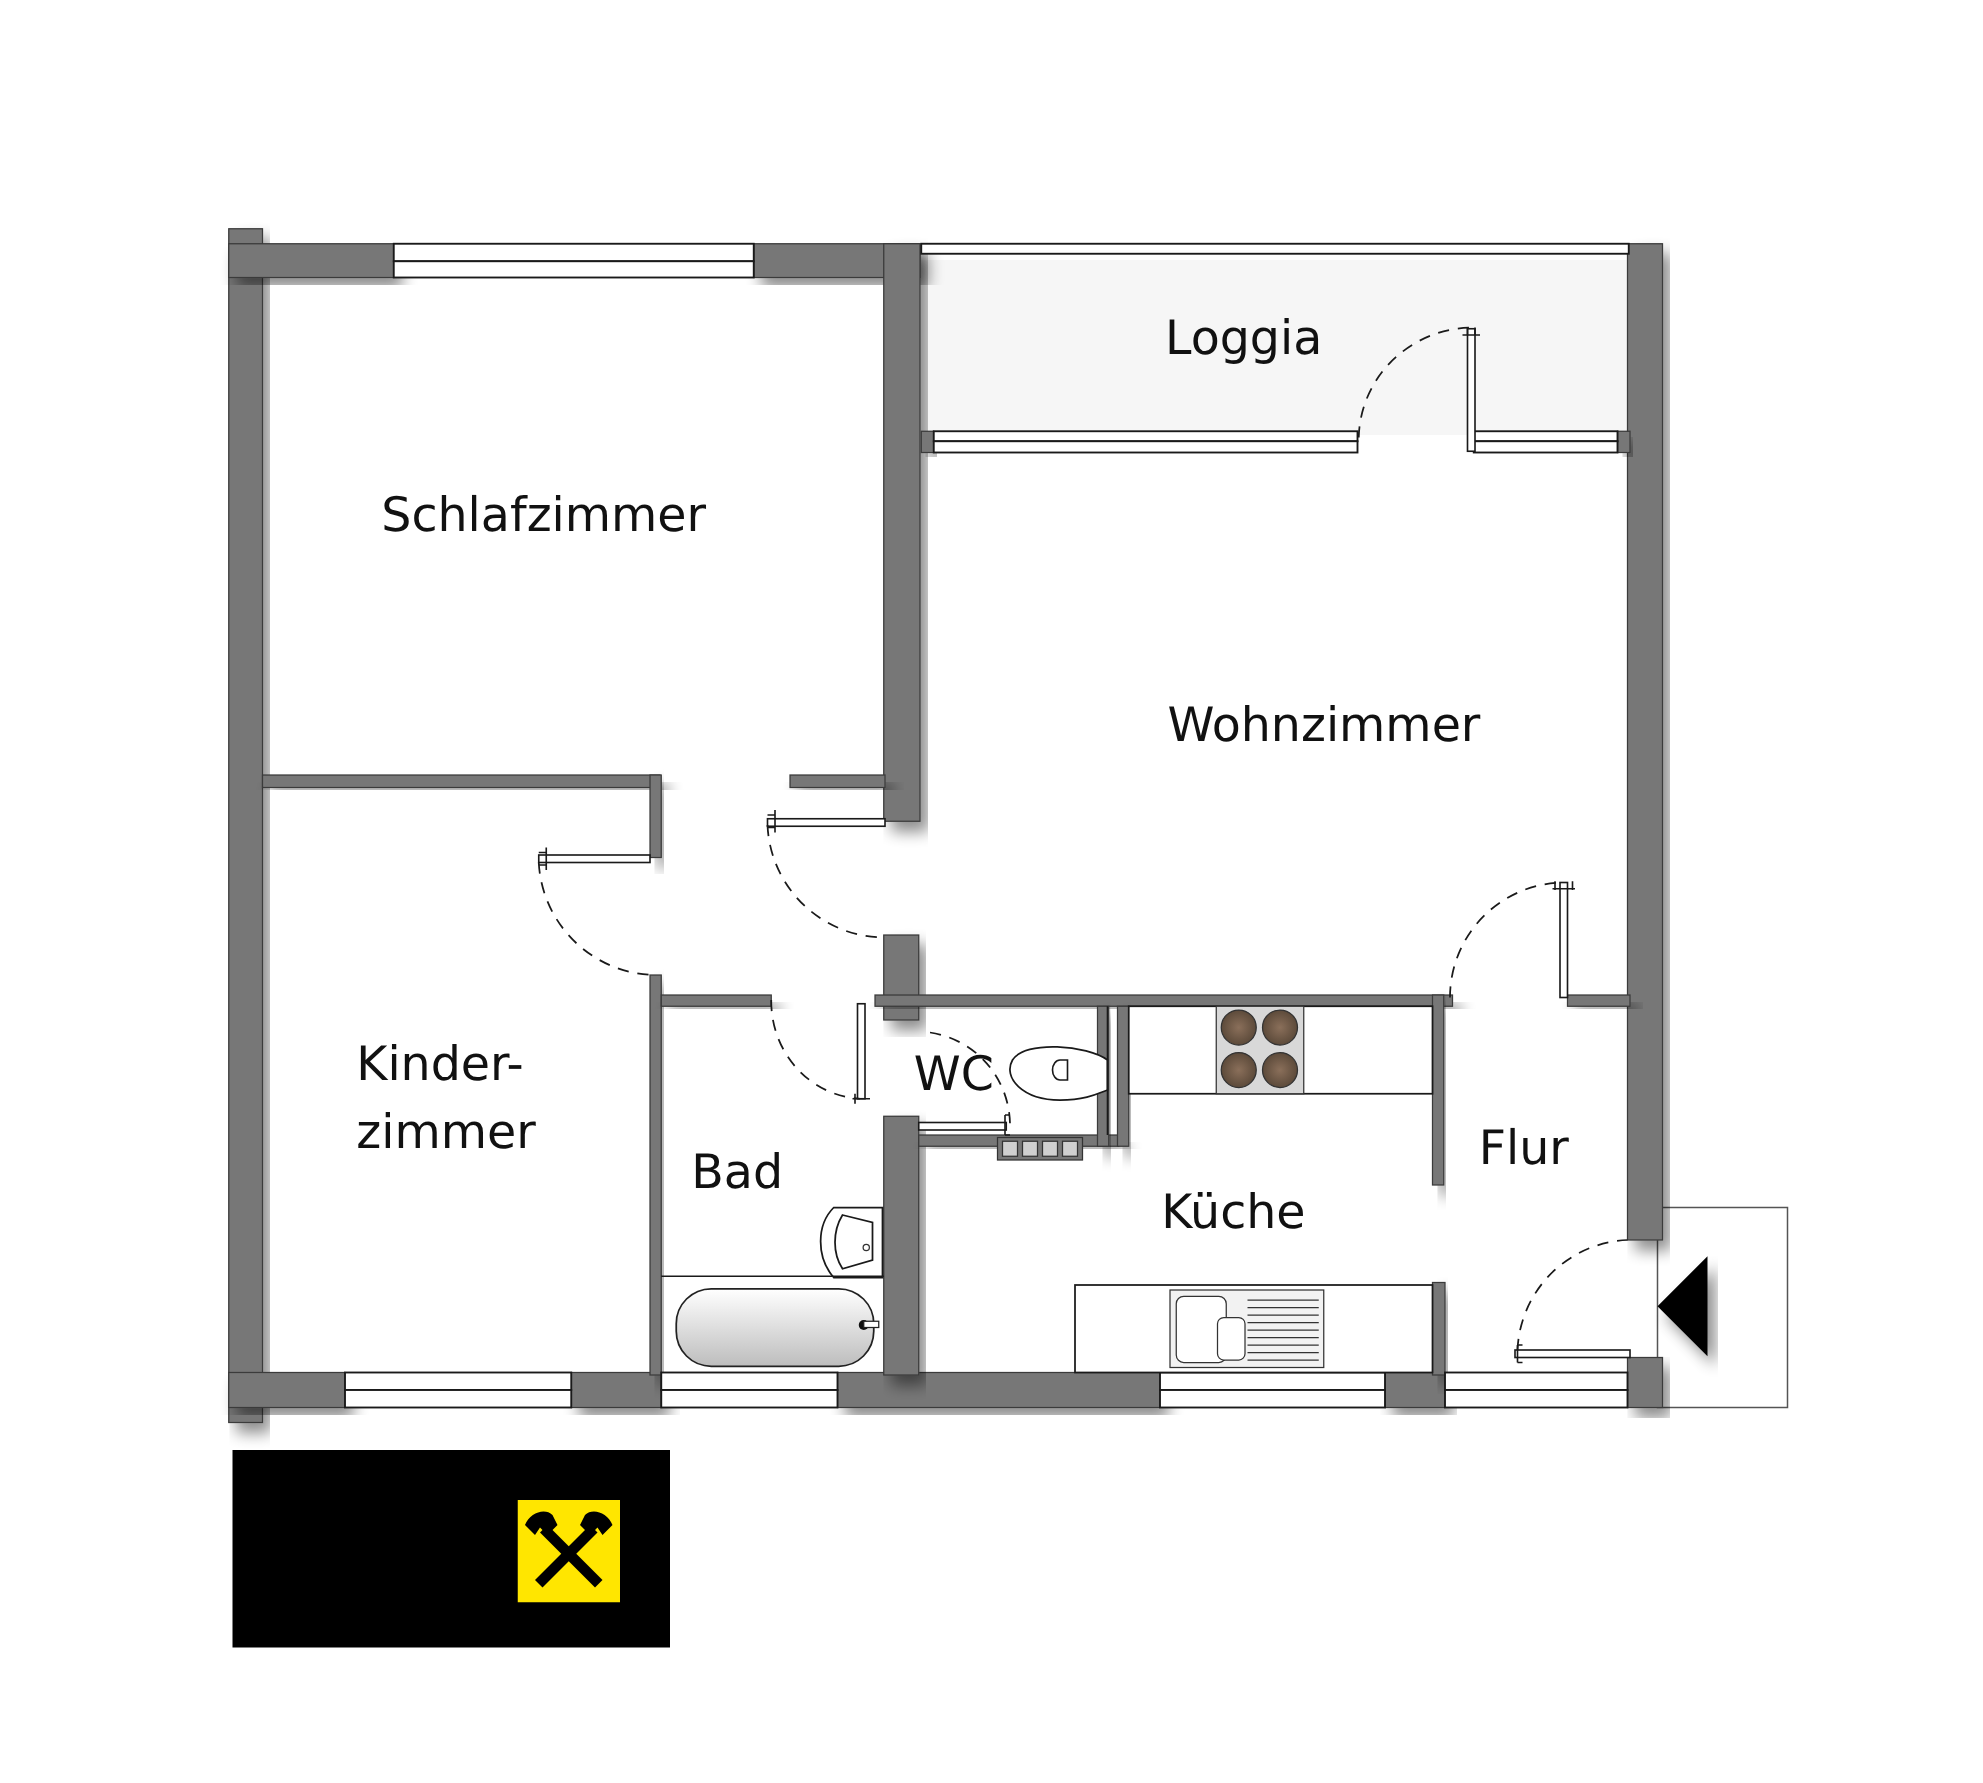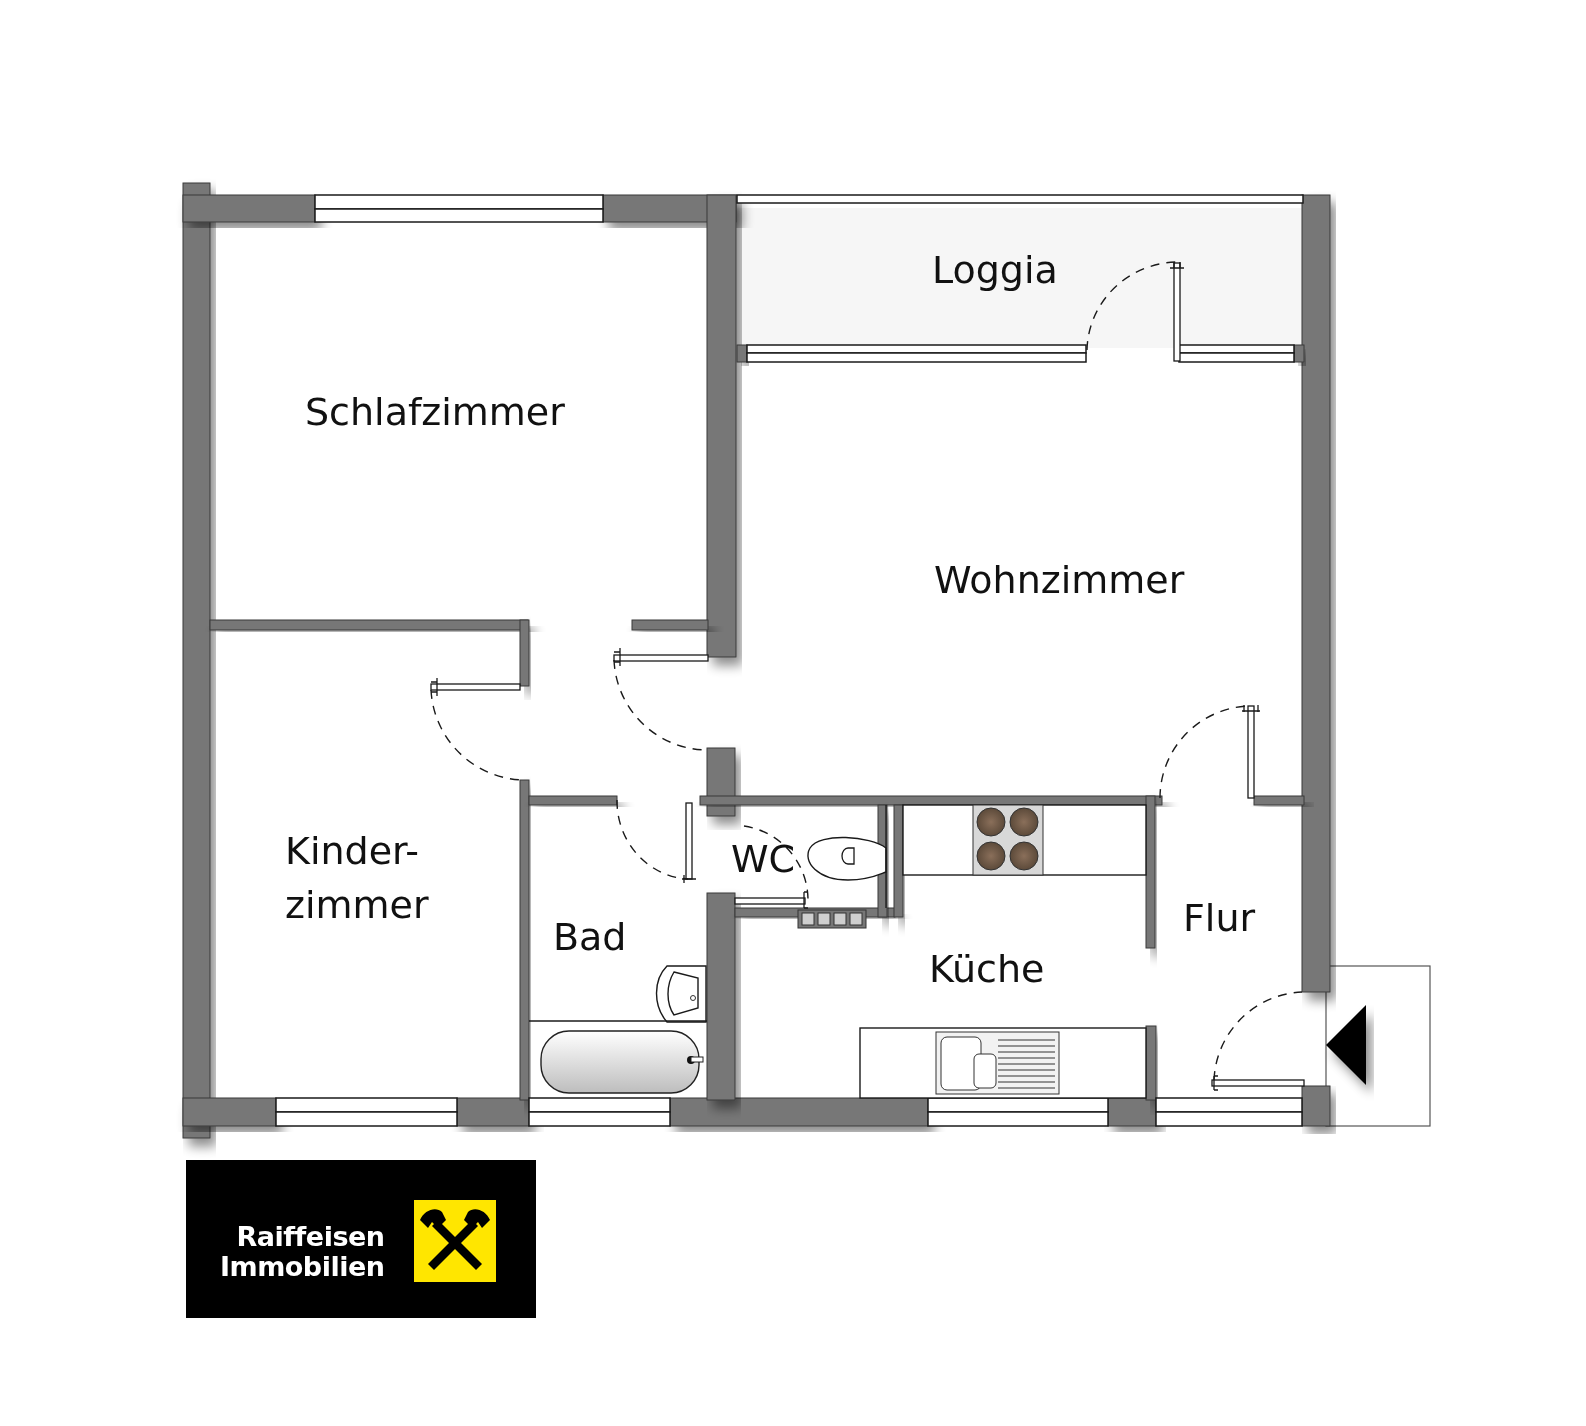--- a/index.html
+++ b/index.html
@@ -197,24 +197,20 @@
     <text class="room-label" x="285" y="864">Kinder-</text>
     <text class="room-label" x="285" y="918">zimmer</text>
     <text class="room-label" x="553" y="950">Bad</text>
     <text class="room-label" x="731" y="872">WC</text>
     <text class="room-label" x="929" y="982">Küche</text>
     <text class="room-label" x="1183" y="931">Flur</text>
   </g>
 </svg>
 
 <div class="logo">
-  <div class="logo-text">
-    <div>Raiffeisen</div>
-    <div>Immobilien</div>
-  </div>
   <svg class="logo-mark" viewBox="0 0 82 82">
     <rect x="0" y="0" width="82" height="82" fill="#ffe600"></rect>
     <g fill="#000">
       <polygon points="14,64 58,20 64,26 20,70"></polygon>
       <polygon points="68,64 24,20 18,26 62,70"></polygon>
       <path d="M6 20 c4 -10 16 -14 22 -8 l4 8 l-8 8 l-6 -6 l-4 6 z"></path>
       <path d="M76 20 c-4 -10 -16 -14 -22 -8 l-4 8 l8 8 l6 -6 l4 6 z"></path>
     </g>
   </svg>
 </div>

